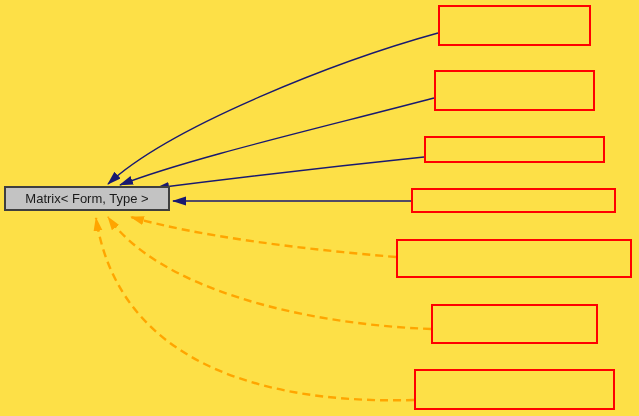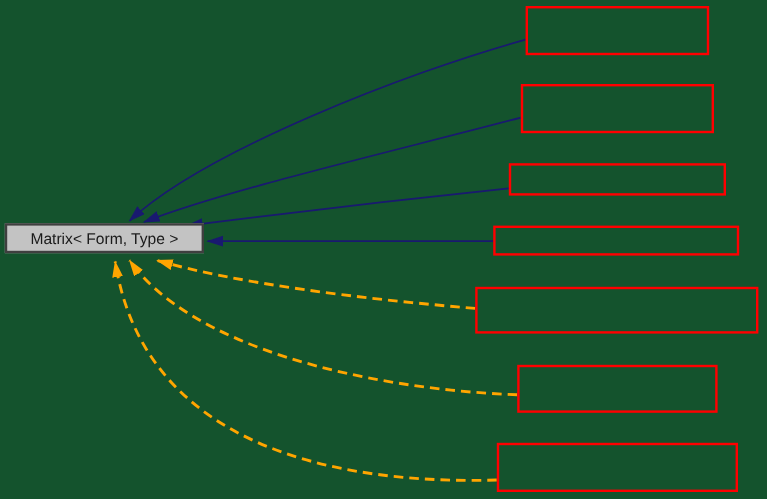--- a/index.html
+++ b/index.html
@@ -4,21 +4,21 @@
 <style>
   html, body {
     margin: 0;
     padding: 0;
     background: #000000;
   }
   .canvas {
     position: relative;
     width: 639px;
     height: 416px;
-    background: #14532d;
+    background: #fde047;
     overflow: hidden;
     font-family: "Liberation Sans", "DejaVu Sans", sans-serif;
   }
   .edges {
     position: absolute;
     left: 0;
     top: 0;
     width: 639px;
     height: 416px;
     display: block;

